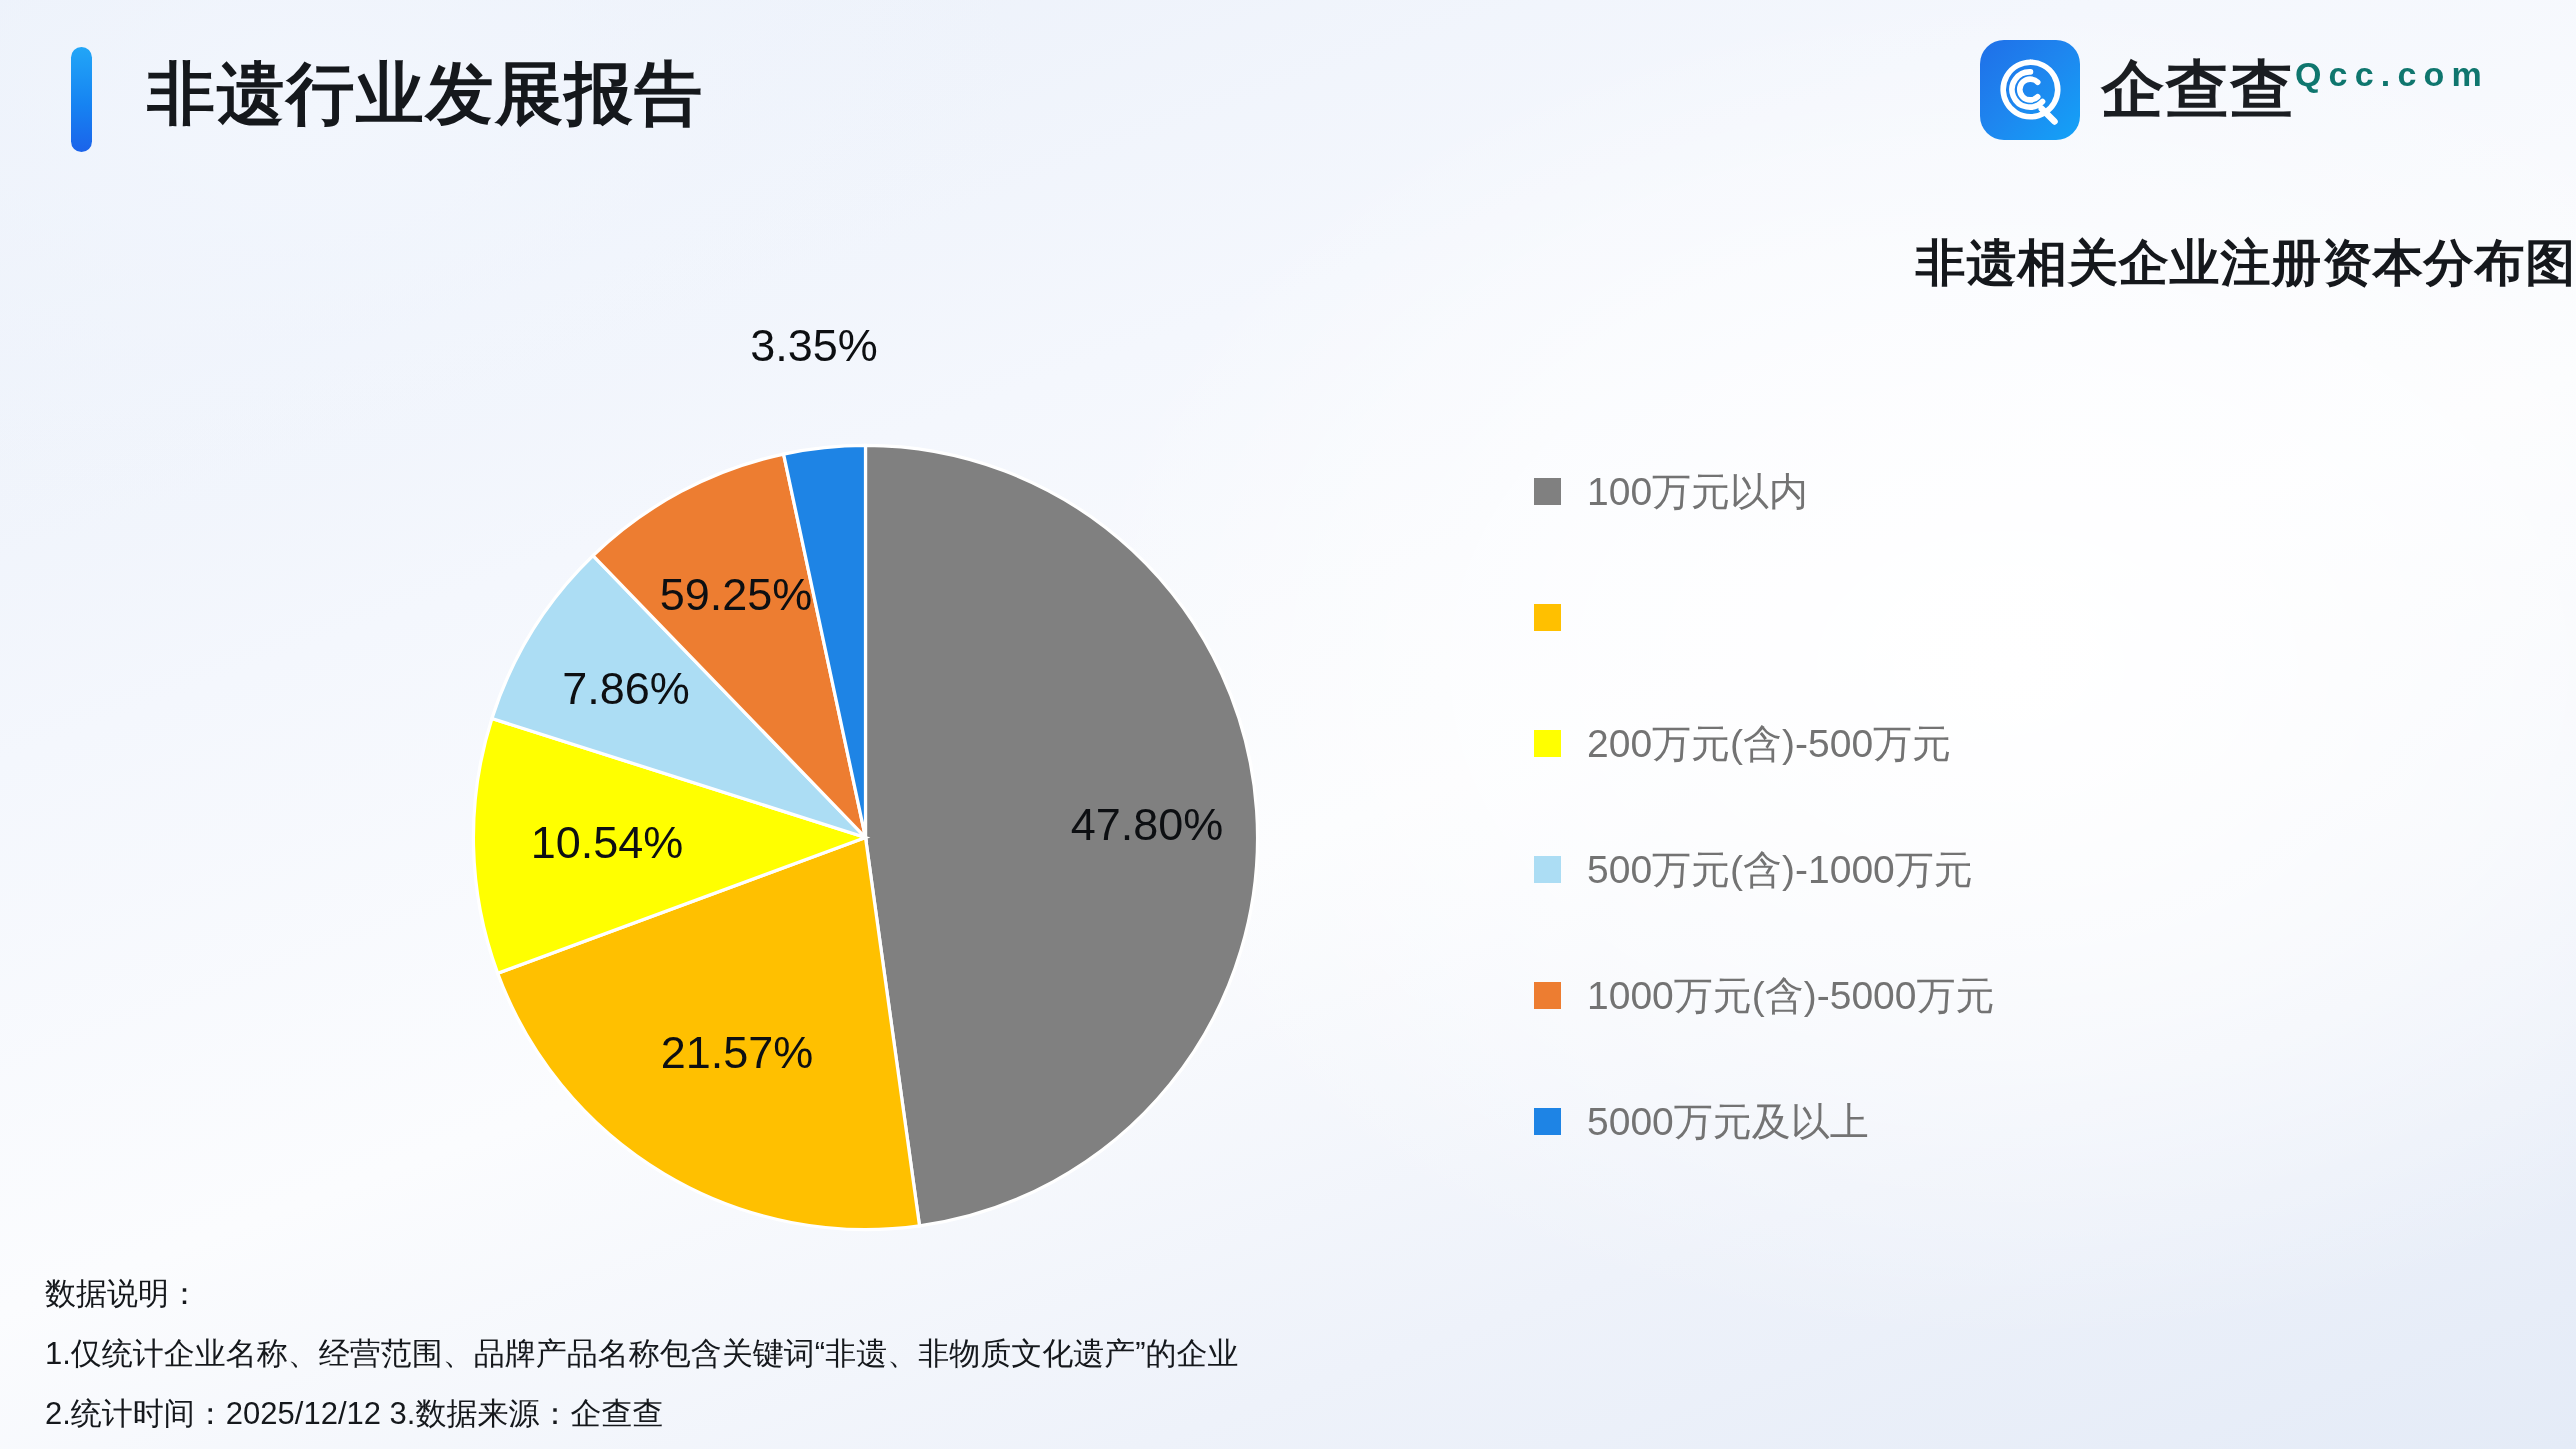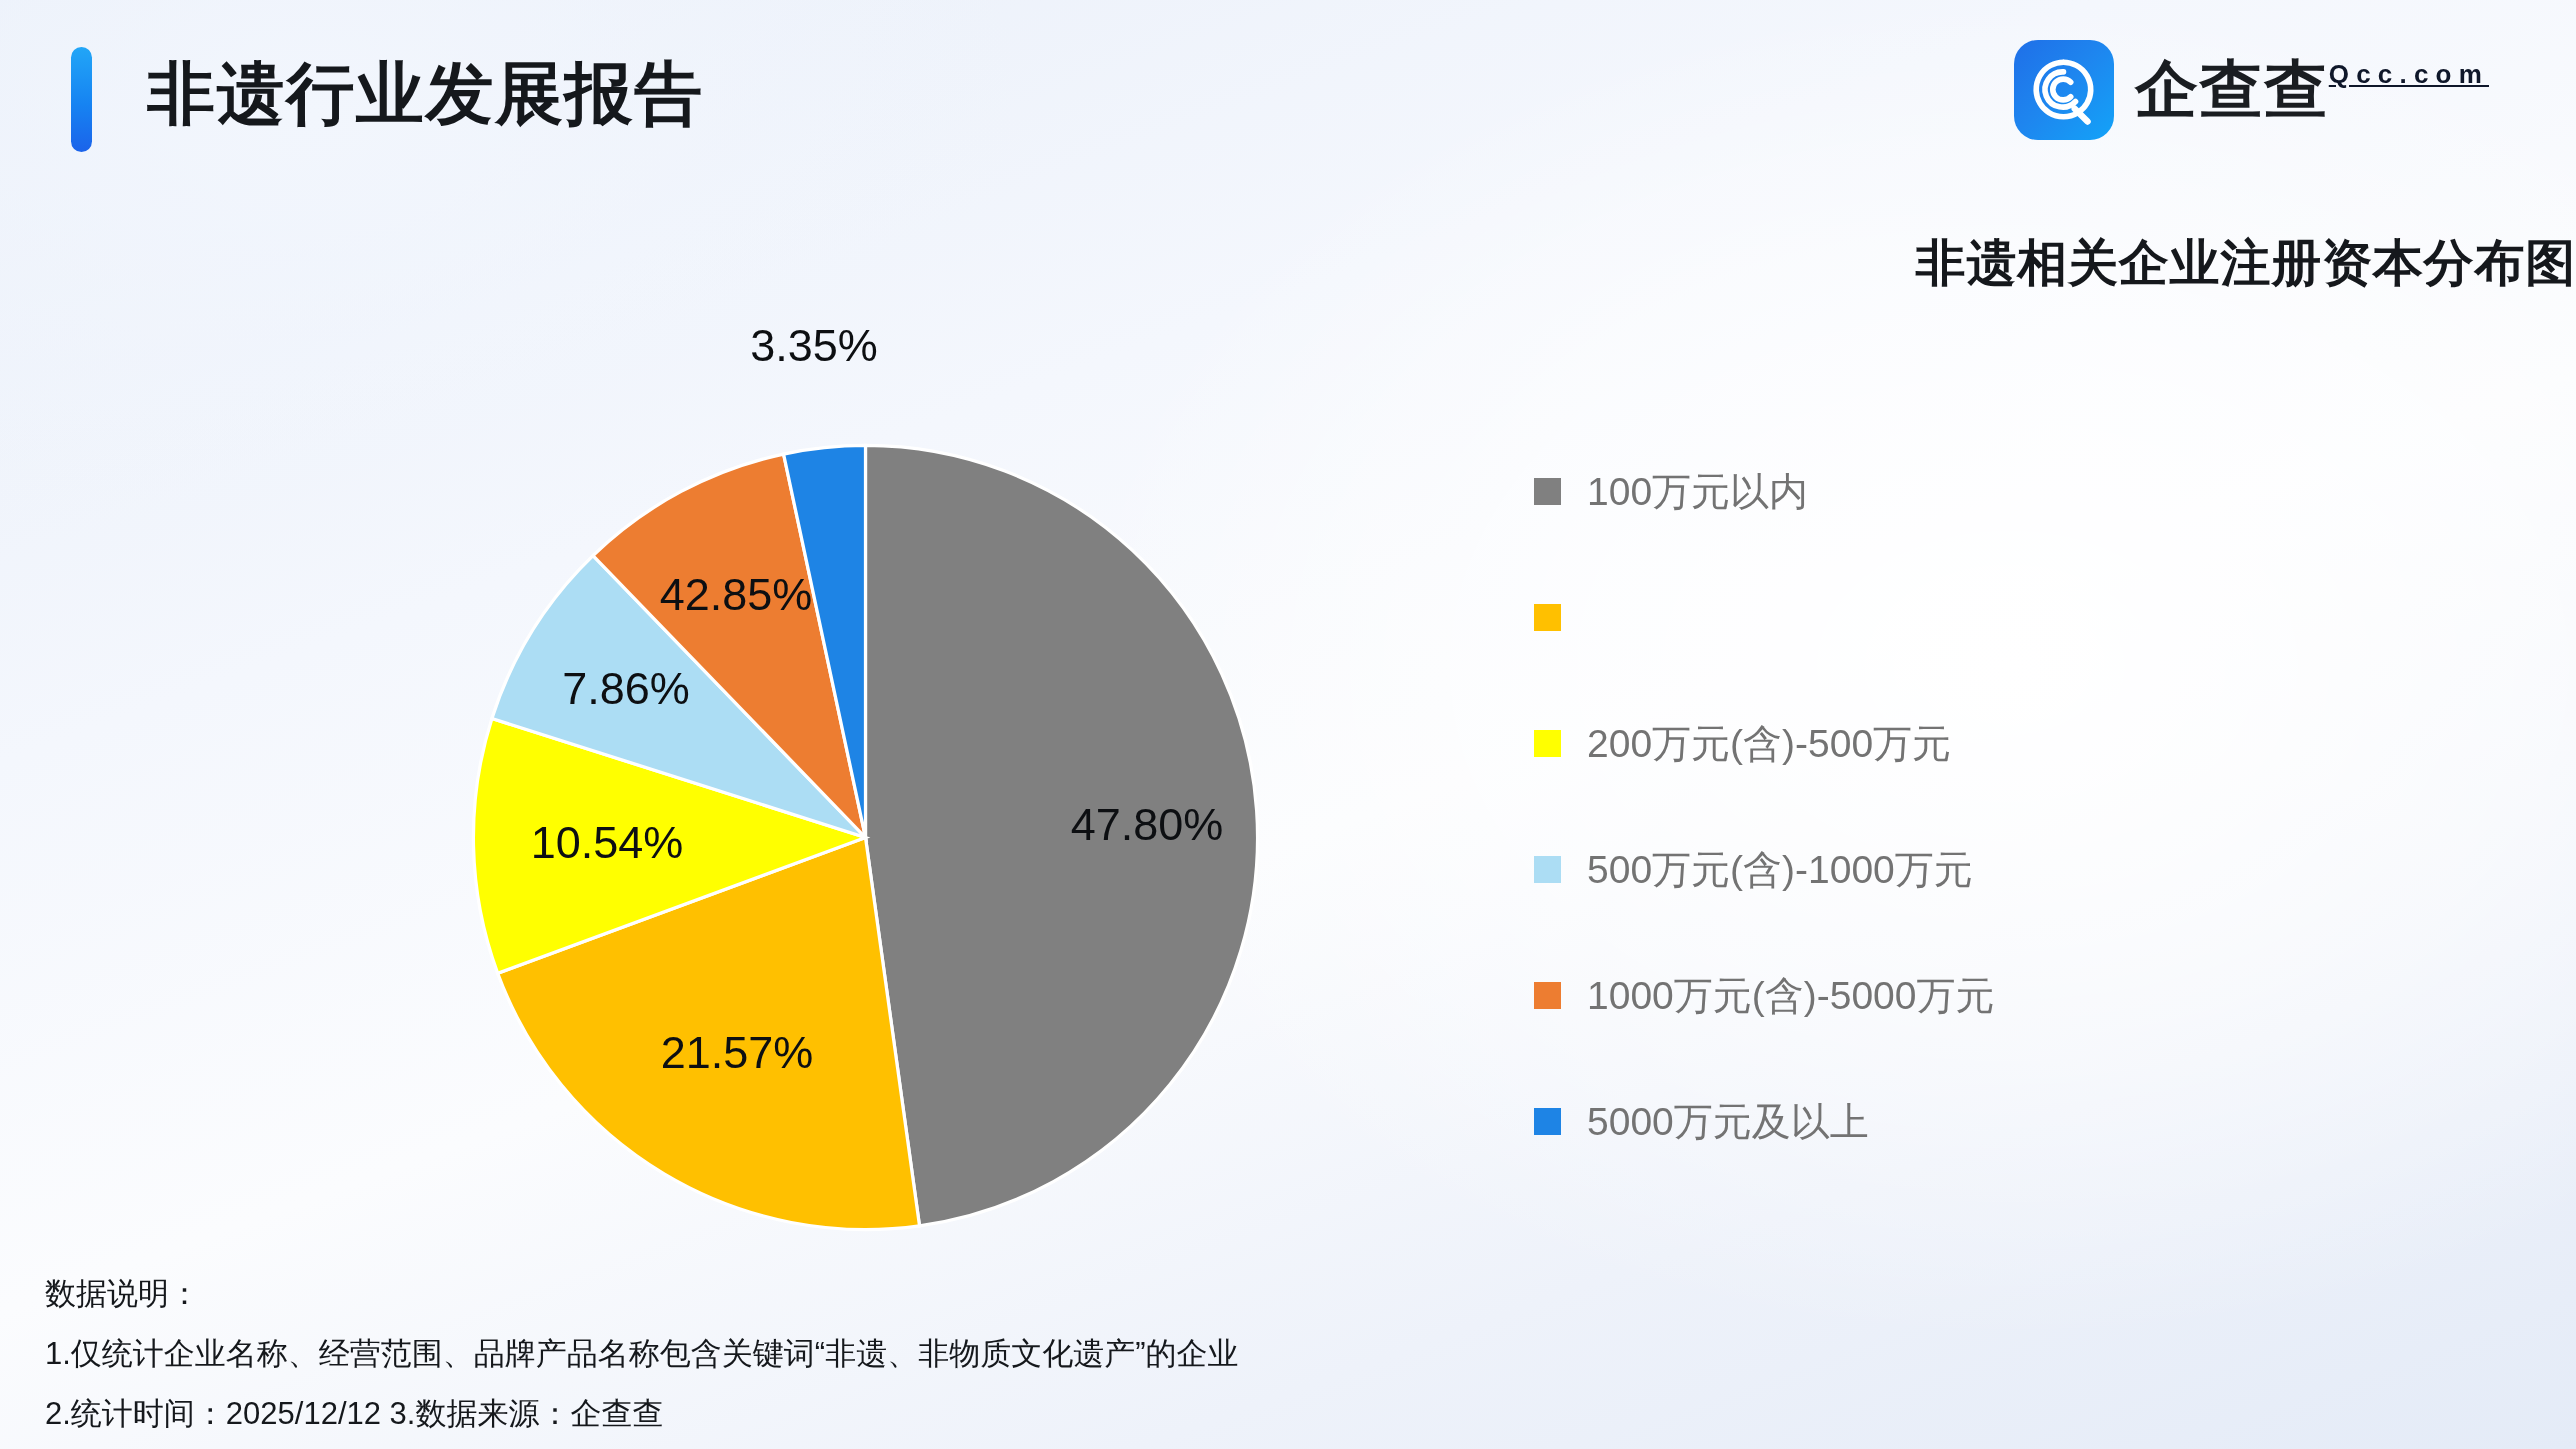--- a/index.html
+++ b/index.html
@@ -40,22 +40,22 @@
     width:100px; height:100px; border-radius:24px;
     background:linear-gradient(135deg,#1f6fe8 0%,#1e86ef 48%,#13a3f8 100%);
     display:flex; align-items:center; justify-content:center; flex:0 0 auto;
   }
   #brand-text { display:flex; justify-content:center; }
   #brand-name {
     font-size:63px; font-weight:bold; color:#1a1d21;
     line-height:69px; letter-spacing:1.6px; white-space:nowrap;
   }
   #brand-domain {
-    font-size:26px; font-weight:bold; color:#0f172a;
-    line-height:39px; letter-spacing:7.2px; white-space:nowrap;text-decoration:underline;
+    font-size:34px; font-weight:bold; color:#0f766e;
+    line-height:39px; letter-spacing:7.2px; white-space:nowrap;
   }
 
   
   #chart-title {
     position:absolute; left:0; top:230px; width:2576px;
     text-align:right; font-size:50px; font-weight:bold;
     color:#15181c; letter-spacing:0.8px;
   }
 
   
@@ -118,21 +118,21 @@
         <path d="M 490 490 L 25.99 342.13 A 487 487 0 0 1 151.53 139.85 Z" fill="#ACDDF4" stroke="#ffffff" stroke-width="4"></path>
         <path d="M 490 490 L 151.53 139.85 A 487 487 0 0 1 388.25 13.75 Z" fill="#ED7D31" stroke="#ffffff" stroke-width="4"></path>
         <path d="M 490 490 L 388.25 13.75 A 487 487 0 0 1 490.00 3.00 Z" fill="#1E84E5" stroke="#ffffff" stroke-width="4"></path>
       </g>
   </svg>
   <div id="pie-labels">
       <div class="slice-label" style="left: 676px; top: 382px;">47.80%</div>
       <div class="slice-label" style="left: 266px; top: 610px;">21.57%</div>
       <div class="slice-label" style="left: 136px; top: 400px;">10.54%</div>
       <div class="slice-label" style="left: 155px; top: 246px;">7.86%</div>
-      <div class="slice-label" style="left: 265px; top: 152px;">42.85%</div>
+      <div class="slice-label" style="left: 265px; top: 152px;">59.25%</div>
       <div class="slice-label" style="left: 343px; top: -97px;">3.35%</div>
     </div>
 </div>
 
 <div id="legend">
     <div class="legend-item">
       <span class="legend-swatch" style="background: rgb(128, 128, 128);"></span>
       <span class="legend-label">100万元以内</span>
     </div>
     <div class="legend-item">

